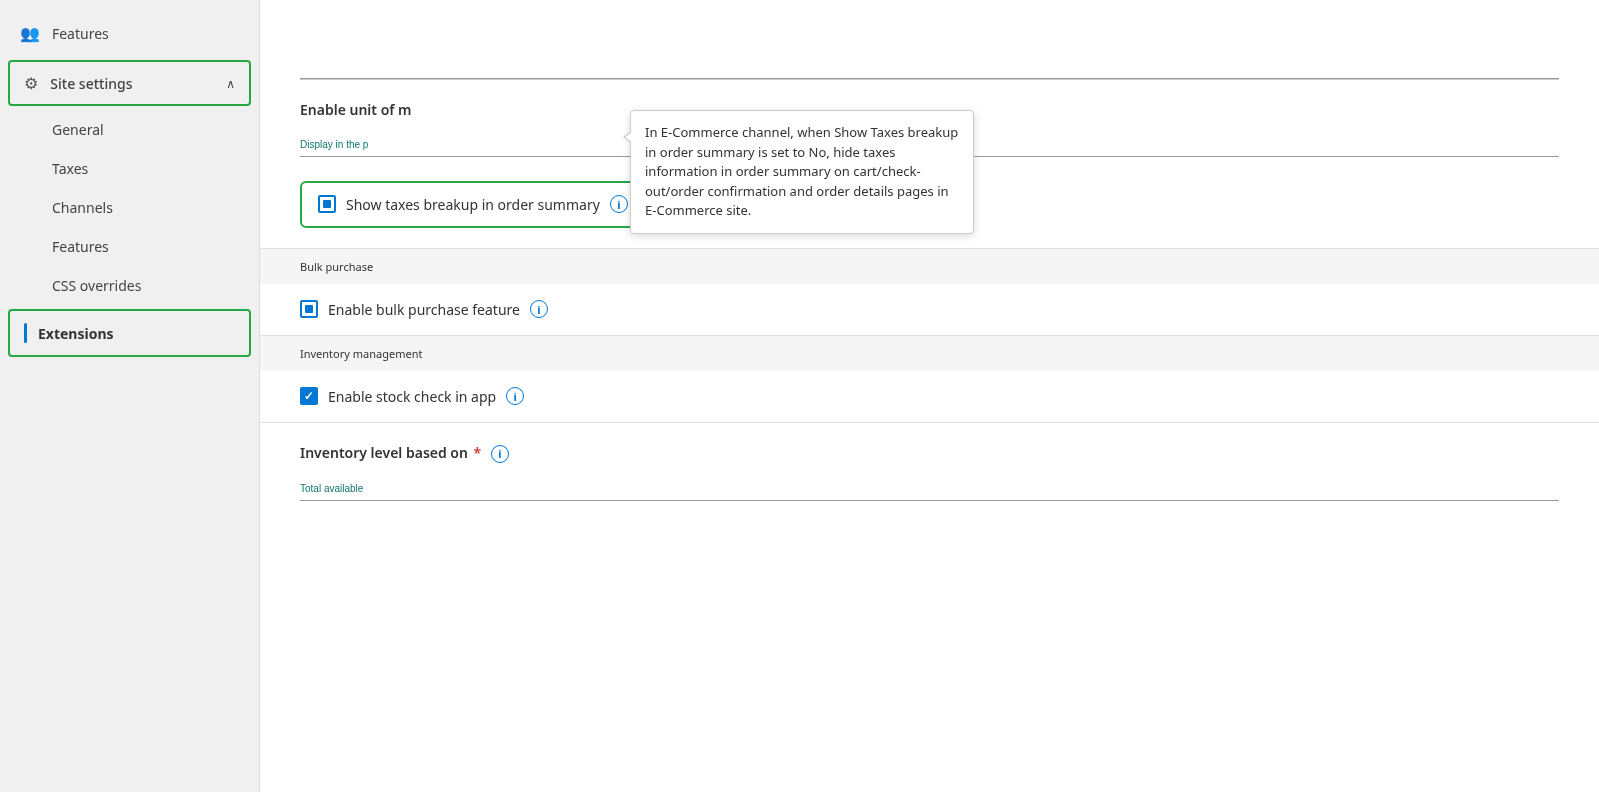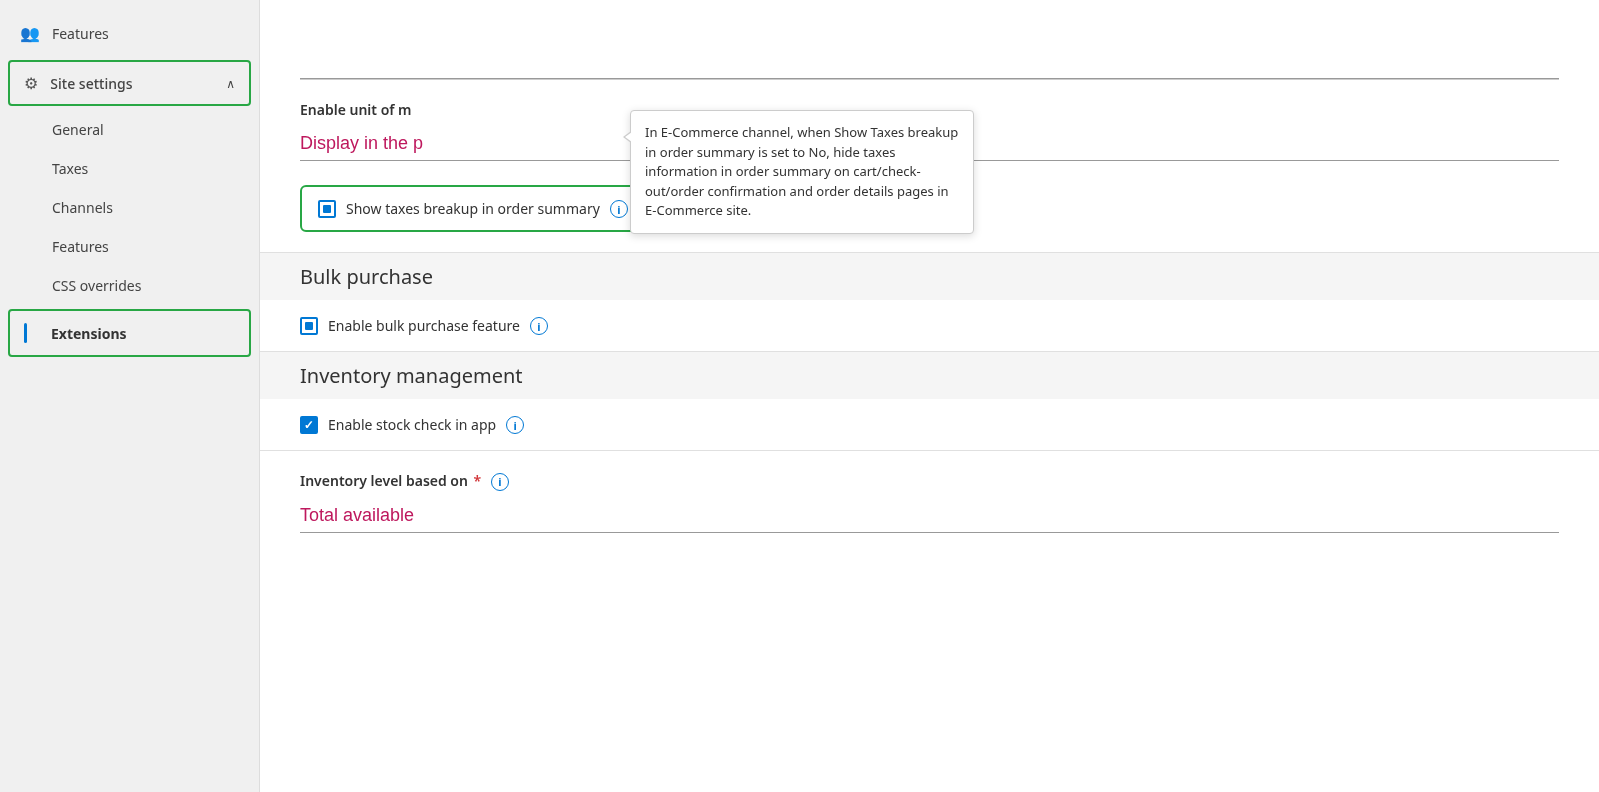--- a/index.html
+++ b/index.html
@@ -68,21 +68,21 @@
     }
 
     .sidebar-extensions {
       border: 2px solid #28a745;
       border-radius: 4px;
       margin: 4px 8px;
       padding: 12px 14px;
       cursor: pointer;
       display: flex;
       align-items: center;
-      gap: 24px;
+      gap: 11px;
       background: #f0f0f0;
     }
 
     .sidebar-extensions .blue-bar {
       width: 3px;
       height: 20px;
       background: #0078d4;
       border-radius: 2px;
     }
 
@@ -132,24 +132,25 @@
       font-size: 14px;
       color: #333;
       margin-bottom: 8px;
     }
 
     .field-input {
       border: none;
       border-bottom: 1px solid #999;
       width: 100%;
       padding: 6px 0;
-      font-size: 18px;
-      color: #be185d;
+      font-size: 10px;
+      color: #0f766e;
       background: transparent;
       outline: none;
+      margin-top: 6px;
     }
 
     
     .tooltip-box {
       position: absolute;
       top: 30px;
       left: 330px;
       background: #fff;
       border: 1px solid #ccc;
       border-radius: 4px;
@@ -179,28 +180,28 @@
       top: 21px;
       border-width: 5px 7px 5px 0;
       border-style: solid;
       border-color: transparent #fff transparent transparent;
     }
 
     
     .section-header {
       background: #f5f5f5;
       padding: 10px 40px;
-      font-size: 20px;
+      font-size: 11px;
       color: #333;
       margin: 0 -40px;
     }
 
     .checkbox-row {
       display: flex;
-      align-items: flex-end;
+      align-items: flex-start;
       gap: 10px;
       padding: 16px 0;
     }
 
     .checkbox-outlined {
       width: 18px;
       height: 18px;
       border: 2px solid #0078d4;
       border-radius: 2px;
       display: flex;

